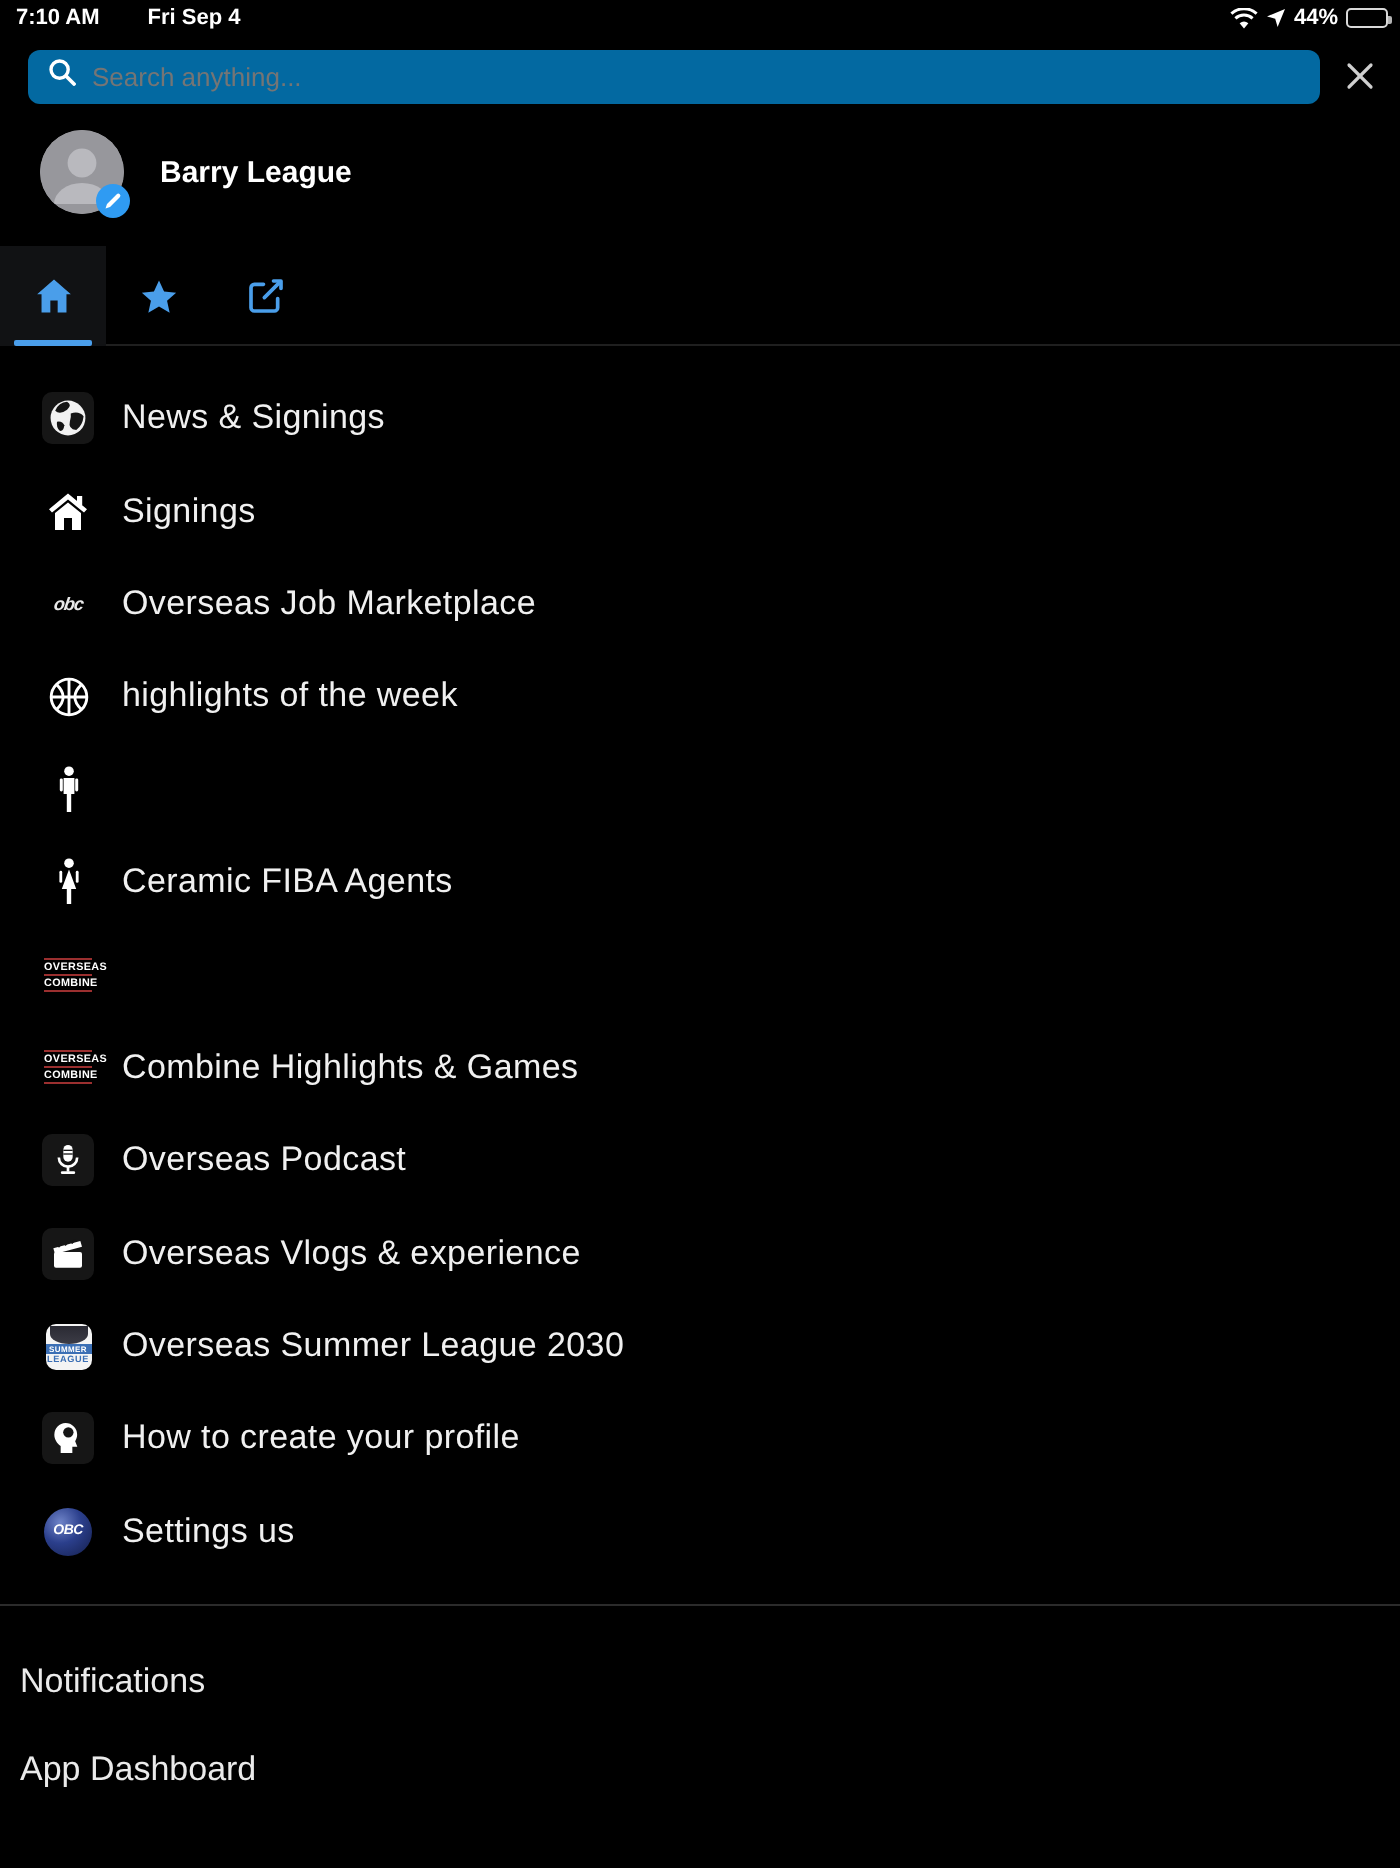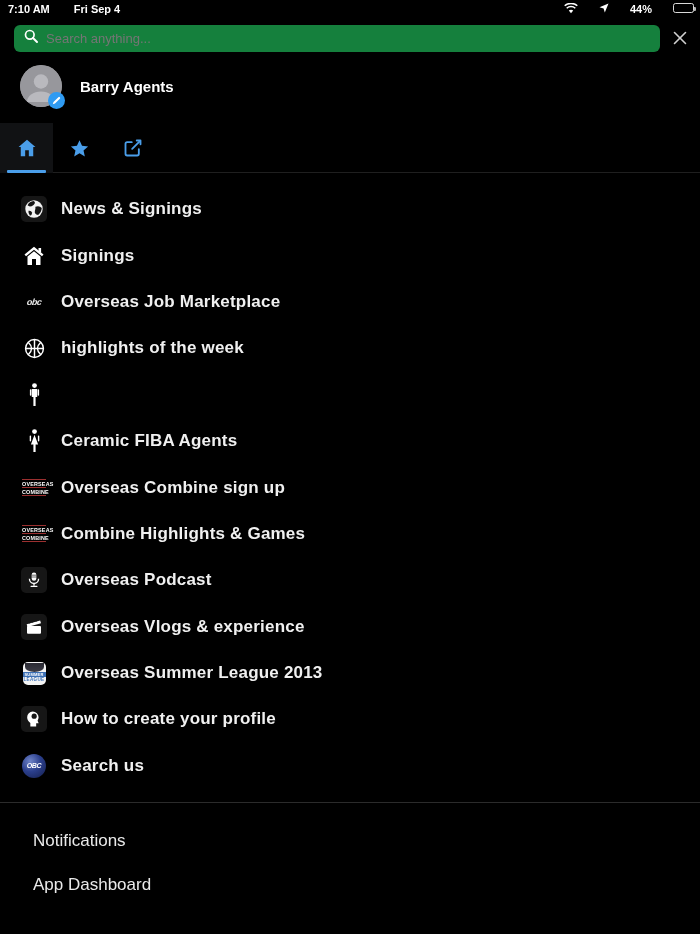--- a/index.html
+++ b/index.html
@@ -11,31 +11,31 @@
     overflow:hidden;
     position:relative;
   }
   
   .statusbar {
     height:18px; display:flex; align-items:center;
     justify-content:space-between; padding:0 6px 0 8px;
     font-size:11px; font-weight:700; color:#fff;
   }
   .sb-left { display:flex; gap:24px; }
-  .sb-right { display:flex; align-items:flex-start; gap:21px; }
+  .sb-right { display:flex; align-items:center; gap:4px; }
   .sb-right svg { display:block; }
   .battery { position:relative; width:21px; height:10px;
     border:1px solid rgba(255,255,255,.85); border-radius:2.5px; padding:1px; }
   .battery .fill { height:100%; width:44%; background:#fff; border-radius:1px; }
   .battery .nub { position:absolute; right:-3px; top:2.5px; width:2px; height:4px;
     background:rgba(255,255,255,.7); border-radius:0 1px 1px 0; }
   
   .search-row { display:flex; align-items:center; margin:5px 0 0 0; padding:0 0 0 14px; height:30px; }
   .search-bar {
-    flex:0 0 646px; height:27px; background:#15803d; border-radius:6px;
+    flex:0 0 646px; height:27px; background:#0369a1; border-radius:6px;
     display:flex; align-items:center; padding:0 10px; gap:8px;
   }
   .search-bar input {
     flex:1; background:transparent; border:none; outline:none;
     color:#ddd; font-size:13px; font-family:"Liberation Sans", sans-serif;
   }
   .search-bar input::placeholder { color:#757575; }
   .close-btn { width:40px; height:30px; display:flex; align-items:center; justify-content:center; cursor:pointer; }
   
   .profile { display:flex; align-items:center; gap:18px; padding:12px 0 14px 20px; }
@@ -48,21 +48,21 @@
   
   .tabbar { display:flex; height:50px; border-bottom:1px solid #1f1f1f; margin-top:2px; }
   .tab { width:53px; height:50px; position:relative; display:flex; align-items:center; justify-content:center; cursor:pointer; }
   .tab.active { background:#111214; }
   .tab.active .underline { position:absolute; bottom:0; left:7px; right:7px; height:3px; background:#4a9eea; border-radius:1px; }
   
   .menu { padding-top:13px; }
   .menu-item { height:46.4px; display:flex; align-items:center; padding-left:21px; cursor:pointer; }
   .mi-icon { width:26px; height:26px; flex:0 0 26px; display:flex; align-items:center; justify-content:center; }
   .mi-icon.boxed { background:#161616; border-radius:5px; }
-  .mi-label { margin-left:14px; font-size:17px; color:#f0f0f0; letter-spacing:.2px;font-weight:bold; }
+  .mi-label { margin-left:14px; font-size:17px; color:#f0f0f0; letter-spacing:.2px; }
   .obc-script { font-size:9px; font-weight:700; font-style:italic; color:#e8e8e8;
     letter-spacing:-.5px; transform:skewX(-8deg); }
   .combine-logo { display:flex; flex-direction:column; align-items:stretch; width:24px; }
   .combine-logo b { font-size:5.4px; font-weight:700; color:#fff; text-align:center;
     letter-spacing:.2px; line-height:6px; white-space:nowrap; }
   .combine-logo i.rule { display:block; height:1px; background:#9b2f2f; margin:0.5px 0; }
   .sl-logo { width:23px; height:23px; background:#f4f4f4; border-radius:5px;
     display:flex; flex-direction:column; align-items:center; overflow:hidden; }
   .sl-ball { width:19px; height:9px; border-radius:0 0 19px 19px/0 0 10px 10px;
     background:#2a2a33; margin-top:1px;
@@ -70,21 +70,21 @@
   .sl-band { width:100%; background:#3b6fb5; color:#fff; font-size:4px; font-weight:700;
     text-align:center; line-height:5px; letter-spacing:.2px; }
   .sl-word { color:#3b6fb5; font-size:4.6px; font-weight:700; line-height:6px; letter-spacing:.3px; }
   .obc-globe { width:24px; height:24px; border-radius:50%;
     background:radial-gradient(circle at 34% 30%, #6f84c8 0%, #2b3f8c 45%, #141e4a 100%);
     display:flex; align-items:center; justify-content:center; }
   .obc-globe b { color:#fff; font-size:7px; font-weight:700; font-style:italic; letter-spacing:-.3px; }
   
   .divider { height:1px; background:#2b2b2b; margin-top:13px; }
   .footer { padding-top:16px; }
-  .footer-item { height:44px; display:flex; align-items:center; padding-left:33px;
+  .footer-item { height:44px; display:flex; align-items:center; padding-left:10px;
     font-size:17px; color:#eaeaea; cursor:pointer; }
   .logout-row { margin-top:19px; display:flex; align-items:center; padding-left:22px; gap:21px; height:40px; cursor:pointer; }
 </style>
 </head>
 <body>
 
 <div class="statusbar">
   <div class="sb-left">
     <span>7:10 AM</span>
     <span>Fri Sep 4</span>
@@ -131,21 +131,21 @@
       <circle cx="21" cy="21" r="21" fill="#97979c"></circle>
       <circle cx="21" cy="16.5" r="7.2" fill="#b9b9be"></circle>
       <path d="M7 37 a14 10.5 0 0 1 28 0 z" fill="#b9b9be"></path>
     </svg>
     <span class="edit-badge">
       <svg width="9" height="9" viewBox="0 0 12 12">
           <path d="M1 11 L2 8 L8.5 1.5 a1.4 1.4 0 0 1 2 2 L4 10 Z" fill="#fff"></path>
         </svg>
     </span>
   </div>
-  <div class="profile-name">Barry Agents</div>
+  <div class="profile-name">Barry League</div>
 </div>
 
 <div class="tabbar">
   <div class="tab active">
     <svg width="22" height="22" viewBox="0 0 24 24">
         <path d="M12 3 L2.8 11 H5.2 V21 H10 V14.4 H14 V21 H18.8 V11 H21.2 Z" fill="#4a9eea"></path>
       </svg>
     <span class="underline"></span>
   </div>
   <div class="tab">
@@ -231,21 +231,20 @@
   <div class="menu-item">
     <span class="mi-icon">
       <span class="combine-logo">
         <i class="rule"></i>
           <b>OVERSEAS</b>
           <i class="rule"></i>
           <b>COMBINE</b>
           <i class="rule"></i>
       </span>
     </span>
-    <span class="mi-label">Overseas Combine sign up</span>
   </div>
 
   <div class="menu-item">
     <span class="mi-icon">
       <span class="combine-logo">
         <i class="rule"></i>
           <b>OVERSEAS</b>
           <i class="rule"></i>
           <b>COMBINE</b>
           <i class="rule"></i>
@@ -280,40 +279,40 @@
   </div>
 
   <div class="menu-item">
     <span class="mi-icon">
       <span class="sl-logo">
         <span class="sl-ball"></span>
         <span class="sl-band">SUMMER</span>
         <span class="sl-word">LEAGUE</span>
       </span>
     </span>
-    <span class="mi-label">Overseas Summer League 2013</span>
+    <span class="mi-label">Overseas Summer League 2030</span>
   </div>
 
   <div class="menu-item">
     <span class="mi-icon boxed">
       <svg width="20" height="20" viewBox="0 0 24 24">
           <path d="M10.5 3 a7 7 0 0 1 7 7 c0 1.8 -0.8 3 -1.2 4 l1.3 3.2 h-3 v3.8 h-7 v-4.2 C5.3 15 3.8 12.8 3.8 10 a7 7 0 0 1 6.7 -7 Z" fill="#fff"></path>
           <circle cx="12.2" cy="8.6" r="3.1" fill="#161616"></circle>
         </svg>
     </span>
     <span class="mi-label">How to create your profile</span>
   </div>
 
   <div class="menu-item">
     <span class="mi-icon">
       <span class="obc-globe">
           <b>OBC</b>
         </span>
     </span>
-    <span class="mi-label">Search us</span>
+    <span class="mi-label">Settings us</span>
   </div>
 
 </div>
 
 <div class="divider"></div>
 
 <div class="footer">
   <div class="footer-item">
     <span>Notifications</span>
   </div>

